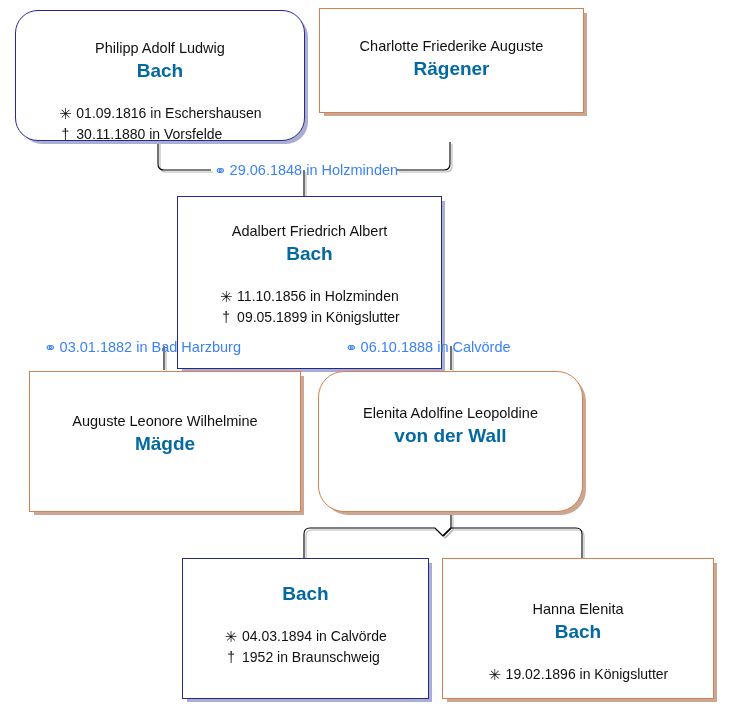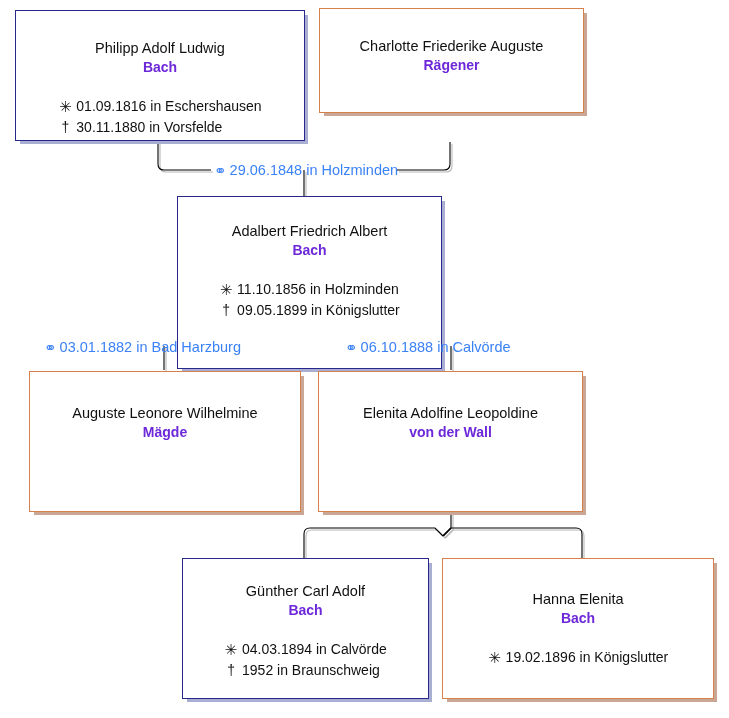--- a/index.html
+++ b/index.html
@@ -31,23 +31,23 @@
   .pbox.male   { border-color: #27278c; box-shadow: 4px 4px 0 -1px #a9aed2; }
   .pbox.female { border-color: #d4814e; box-shadow: 4px 4px 0 -1px #c9a794; }
 
   .pname {
     font-size: 14.5px;
     color: #111111;
     line-height: 1.38;
     white-space: nowrap;
   }
   .psurname {
-    font-size: 14px;
+    font-size: 19px;
     font-weight: bold;
-    color: #6d28d9;
+    color: #0369a1;
     line-height: 1.38;
     white-space: nowrap;
   }
   .pdates {
     margin-top: 18px;
     display: inline-block;
     text-align: left;
     font-size: 14px;
     color: #111111;
     line-height: 1.45;
@@ -125,21 +125,21 @@
 
     <path class="wiresh" d="M445,538 L453,530 L453,530"></path>
     <path class="wire" d="M443,536 L451,528"></path>
     <path class="wiresh" d="M445,538 L437,530 L312,530 Q306,530 306,536 L306,560"></path>
     <path class="wire" d="M443,536 L435,528 L310,528 Q304,528 304,534 L304,558"></path>
 
     <path class="wiresh" d="M445,538 L453,530 L578,530 Q584,530 584,536 L584,560"></path>
     <path class="wire" d="M443,536 L451,528 L576,528 Q582,528 582,534 L582,558"></path>
   </svg>
 
-  <div class="pbox male" style="left:15px; top:10px; width:290px; height:131px; padding-top:27px;">
+  <div class="pbox male" style="left:15px; top:10px; width:290px; height:131px; padding-top:27px;border-radius:23px;">
     <div class="pname">Philipp Adolf Ludwig</div>
     <div class="psurname">Bach</div>
     <div class="pdates">
       <span class="row"><span class="sym birth">✳</span> <span>01.09.1816 in Eschershausen</span></span>
       <span class="row"><span class="sym death">†</span> <span>30.11.1880 in Vorsfelde</span></span>
     </div>
   </div>
 
   <div class="pbox female" style="left:319px; top:8px; width:265px; height:105px; padding-top:27px;">
     <div class="pname">Charlotte Friederike Auguste</div>
@@ -163,40 +163,39 @@
   <div class="mline" style="left:44px; top:338px;">
     <span class="mring">⚭</span>
     <span>03.01.1882 in Bad Harzburg</span>
   </div>
 
   <div class="mline" style="left:345px; top:338px;">
     <span class="mring">⚭</span>
     <span>06.10.1888 in Calvörde</span>
   </div>
 
-  <div class="pbox female" style="left:29px; top:371px; width:272px; height:141px; padding-top:31px;">
+  <div class="pbox female" style="left:29px; top:371px; width:272px; height:141px; padding-top:39px;">
     <div class="pname">Auguste Leonore Wilhelmine</div>
     <div class="psurname">Mägde</div>
   </div>
 
-  <div class="pbox female" style="left:318px; top:371px; width:265px; height:141px; padding-top:31px;">
+  <div class="pbox female" style="left:318px; top:371px; width:265px; height:141px; padding-top:31px;border-radius:26px;">
     <div class="pname">Elenita Adolfine Leopoldine</div>
     <div class="psurname">von der Wall</div>
   </div>
 
   <div class="pbox male" style="left:182px; top:558px; width:247px; height:141px; padding-top:22px;">
-    <div class="pname">Günther Carl Adolf</div>
     <div class="psurname">Bach</div>
     <div class="pdates">
       <span class="row"><span class="sym birth">✳</span> <span>04.03.1894 in Calvörde</span></span>
       <span class="row"><span class="sym death">†</span> <span>1952 in Braunschweig</span></span>
     </div>
   </div>
 
-  <div class="pbox female" style="left:442px; top:558px; width:272px; height:141px; padding-top:30px;">
+  <div class="pbox female" style="left:442px; top:558px; width:272px; height:141px; padding-top:40px;">
     <div class="pname">Hanna Elenita</div>
     <div class="psurname">Bach</div>
     <div class="pdates">
       <span class="row"><span class="sym birth">✳</span> <span>19.02.1896 in Königslutter</span></span>
     </div>
   </div>
 
 </div>
 
 </body></html>

